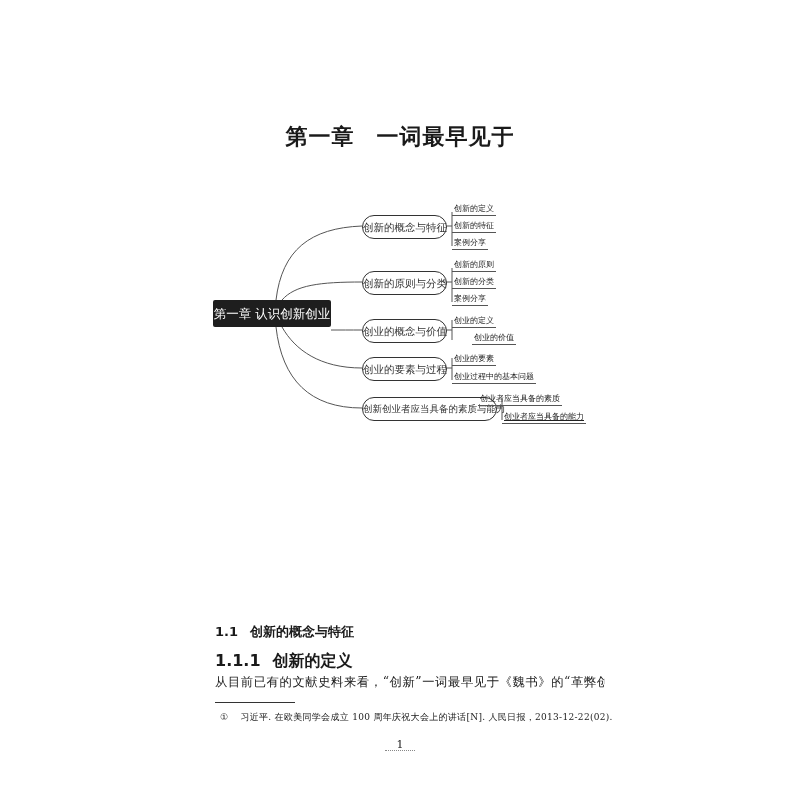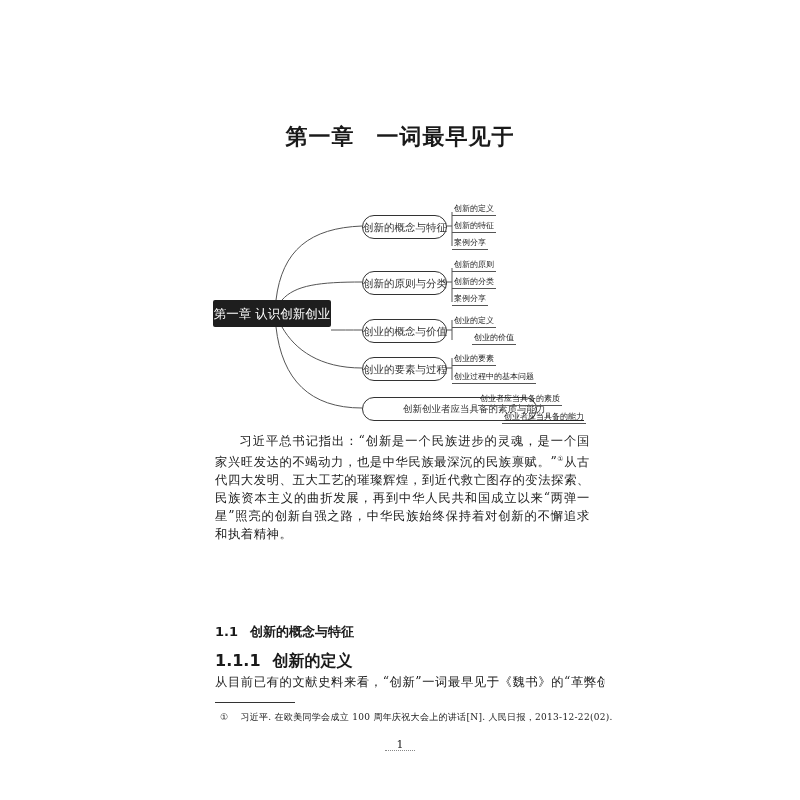--- a/index.html
+++ b/index.html
@@ -61,42 +61,41 @@
       <path d="M502 398 L 502 420"></path>
     </g>
   </svg>
 
   <div class="mm-root">第一章 认识创新创业</div>
 
   <div class="mm-branch" style="left:362px;top:215px;width:83px;">创新的概念与特征</div>
   <div class="mm-branch" style="left:362px;top:271px;width:83px;">创新的原则与分类</div>
   <div class="mm-branch" style="left:362px;top:319px;width:83px;">创业的概念与价值</div>
   <div class="mm-branch" style="left:362px;top:357px;width:83px;">创业的要素与过程</div>
-  <div class="mm-branch" style="left:362px;top:397px;width:133px;font-size:9.5px;padding-left:40px;">创新创业者应当具备的素质与能力</div>
+  <div class="mm-branch" style="left:362px;top:397px;width:133px;font-size:9.5px;">创新创业者应当具备的素质与能力</div>
 
   <div class="mm-leaf" style="left:452px;top:203px;">创新的定义</div>
   <div class="mm-leaf" style="left:452px;top:220px;">创新的特征</div>
   <div class="mm-leaf" style="left:452px;top:237px;">案例分享</div>
 
   <div class="mm-leaf" style="left:452px;top:259px;">创新的原则</div>
   <div class="mm-leaf" style="left:452px;top:276px;">创新的分类</div>
   <div class="mm-leaf" style="left:452px;top:293px;">案例分享</div>
 
   <div class="mm-leaf" style="left:452px;top:315px;">创业的定义</div>
   <div class="mm-leaf" style="left:452px;top:332px;margin-left:20px;">创业的价值</div>
 
   <div class="mm-leaf" style="left:452px;top:353px;">创业的要素</div>
   <div class="mm-leaf" style="left:452px;top:371px;">创业过程中的基本问题</div>
 
   <div class="mm-leaf" style="left:478px;top:393px;font-family:Liberation Serif, serif;">创业者应当具备的素质</div>
   <div class="mm-leaf" style="left:502px;top:411px;text-decoration:underline;">创业者应当具备的能力</div>
 </div>
 
 <div class="body-text" style="top:432px;">
-  <p class="para"><span>习近平总书记指出：“创新是一个民族进步的灵魂，是一个国家兴旺发达的不竭动力，也是中华民族最深沉的民族禀赋。”</span><sup>①</sup><span>从古代四大发明、五大工艺的璀璨辉煌，到近代救亡图存的变法探索、民族资本主义的曲折发展，再到中华人民共和国成立以来“两弹一星”照亮的创新自强之路，中华民族始终保持着对创新的不懈追求和执着精神。</span></p>
 </div>
 
 <div class="h2">
   <span class="h-num">1.1</span><span>创新的概念与特征</span>
 </div>
 
 <div class="h3">
   <span class="h-num">1.1.1</span><span>创新的定义</span>
 </div>
 

